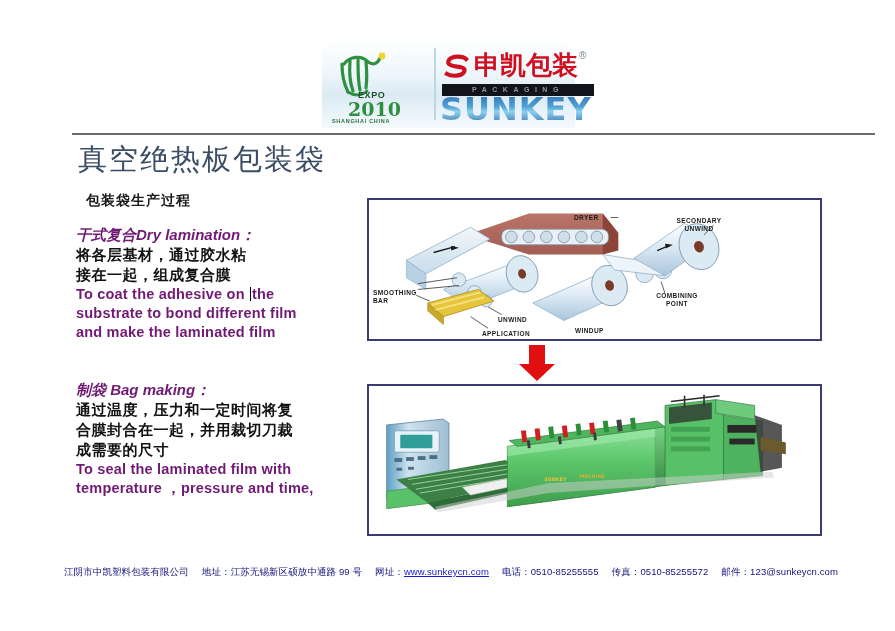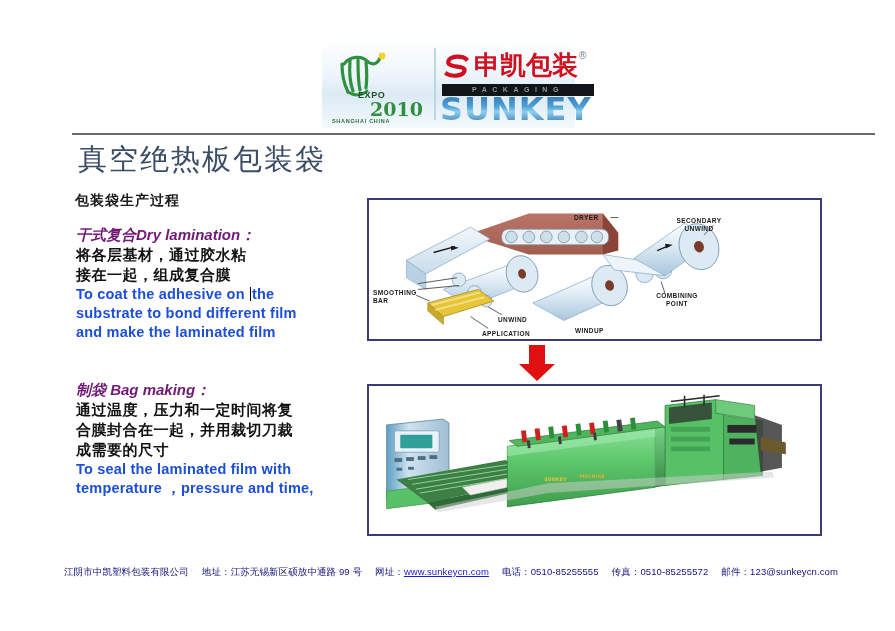--- a/index.html
+++ b/index.html
@@ -49,21 +49,20 @@
     color: #1f4f2a;
   }
   .expo-year {
     position: absolute;
     left: 26px;
     top: 58px;
     font-size: 19px;
     font-weight: bold;
     color: #2f8f3e;
     font-family: "DejaVu Serif", serif;
-    margin-left: 22px;
   }
   .expo-city {
     position: absolute;
     left: 10px;
     top: 78px;
     font-size: 5.5px;
     font-weight: bold;
     letter-spacing: .7px;
     color: #2f6f3a;
   }
@@ -149,21 +148,21 @@
     left: 78px;
     top: 140px;
     font-size: 29px;
     color: #3b4d66;
     letter-spacing: 2px;
     font-family: "DejaVu Serif", serif;
     white-space: nowrap;
   }
   #section-subtitle {
     position: absolute;
-    left: 75px;
+    left: 86px;
     top: 192px;
     font-size: 14px;
     font-weight: bold;
     color: #1a1a1a;
     letter-spacing: 1px;
     white-space: nowrap;
     font-family: Liberation Mono, monospace;
   }
 
   
@@ -179,21 +178,21 @@
   .blk-cn {
     font-size: 15px;
     font-weight: 700;
     color: #111;
     line-height: 20px;
     letter-spacing: .5px;
   }
   .blk-en {
     font-size: 14.5px;
     font-weight: bold;
-    color: #1d4ed8;
+    color: #701a75;
     line-height: 19px;
     letter-spacing: .2px;
   }
   #dry-block { left: 76px; top: 226px; width: 290px; }
   #bag-block { left: 76px; top: 381px; width: 295px; }
   .caret {
     display: inline-block;
     width: 1px;
     height: 14px;
     background: #000;

